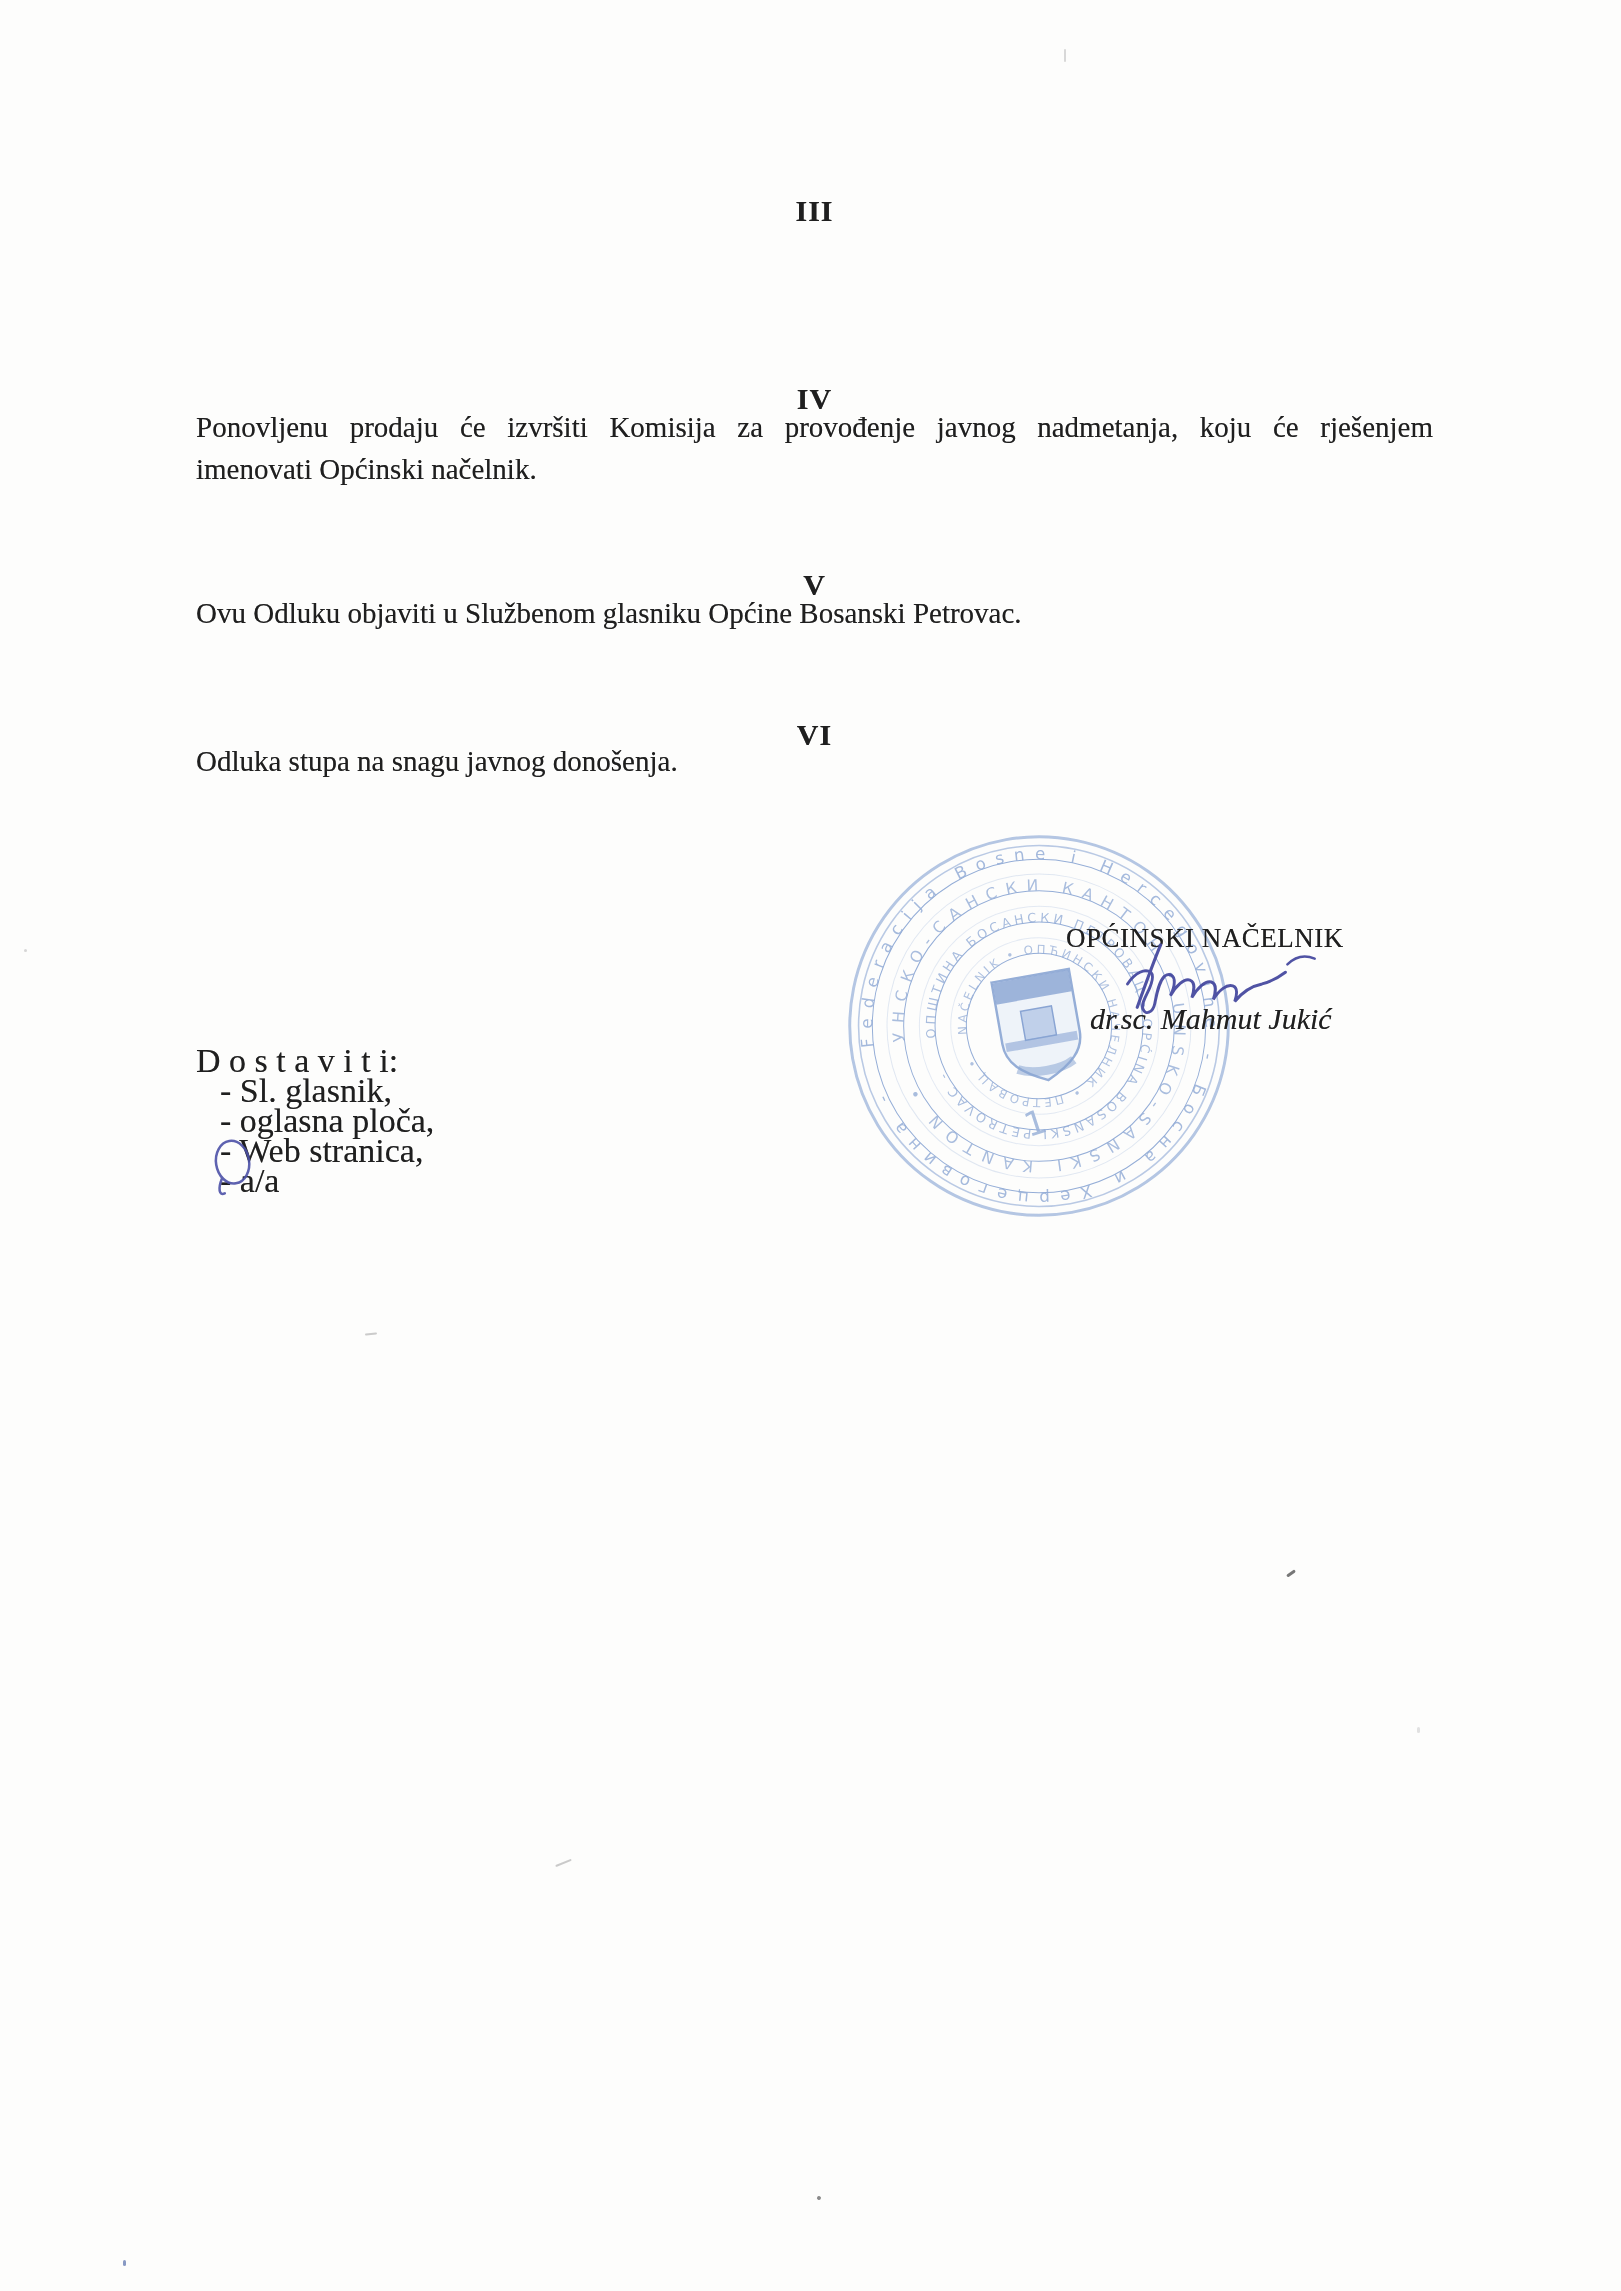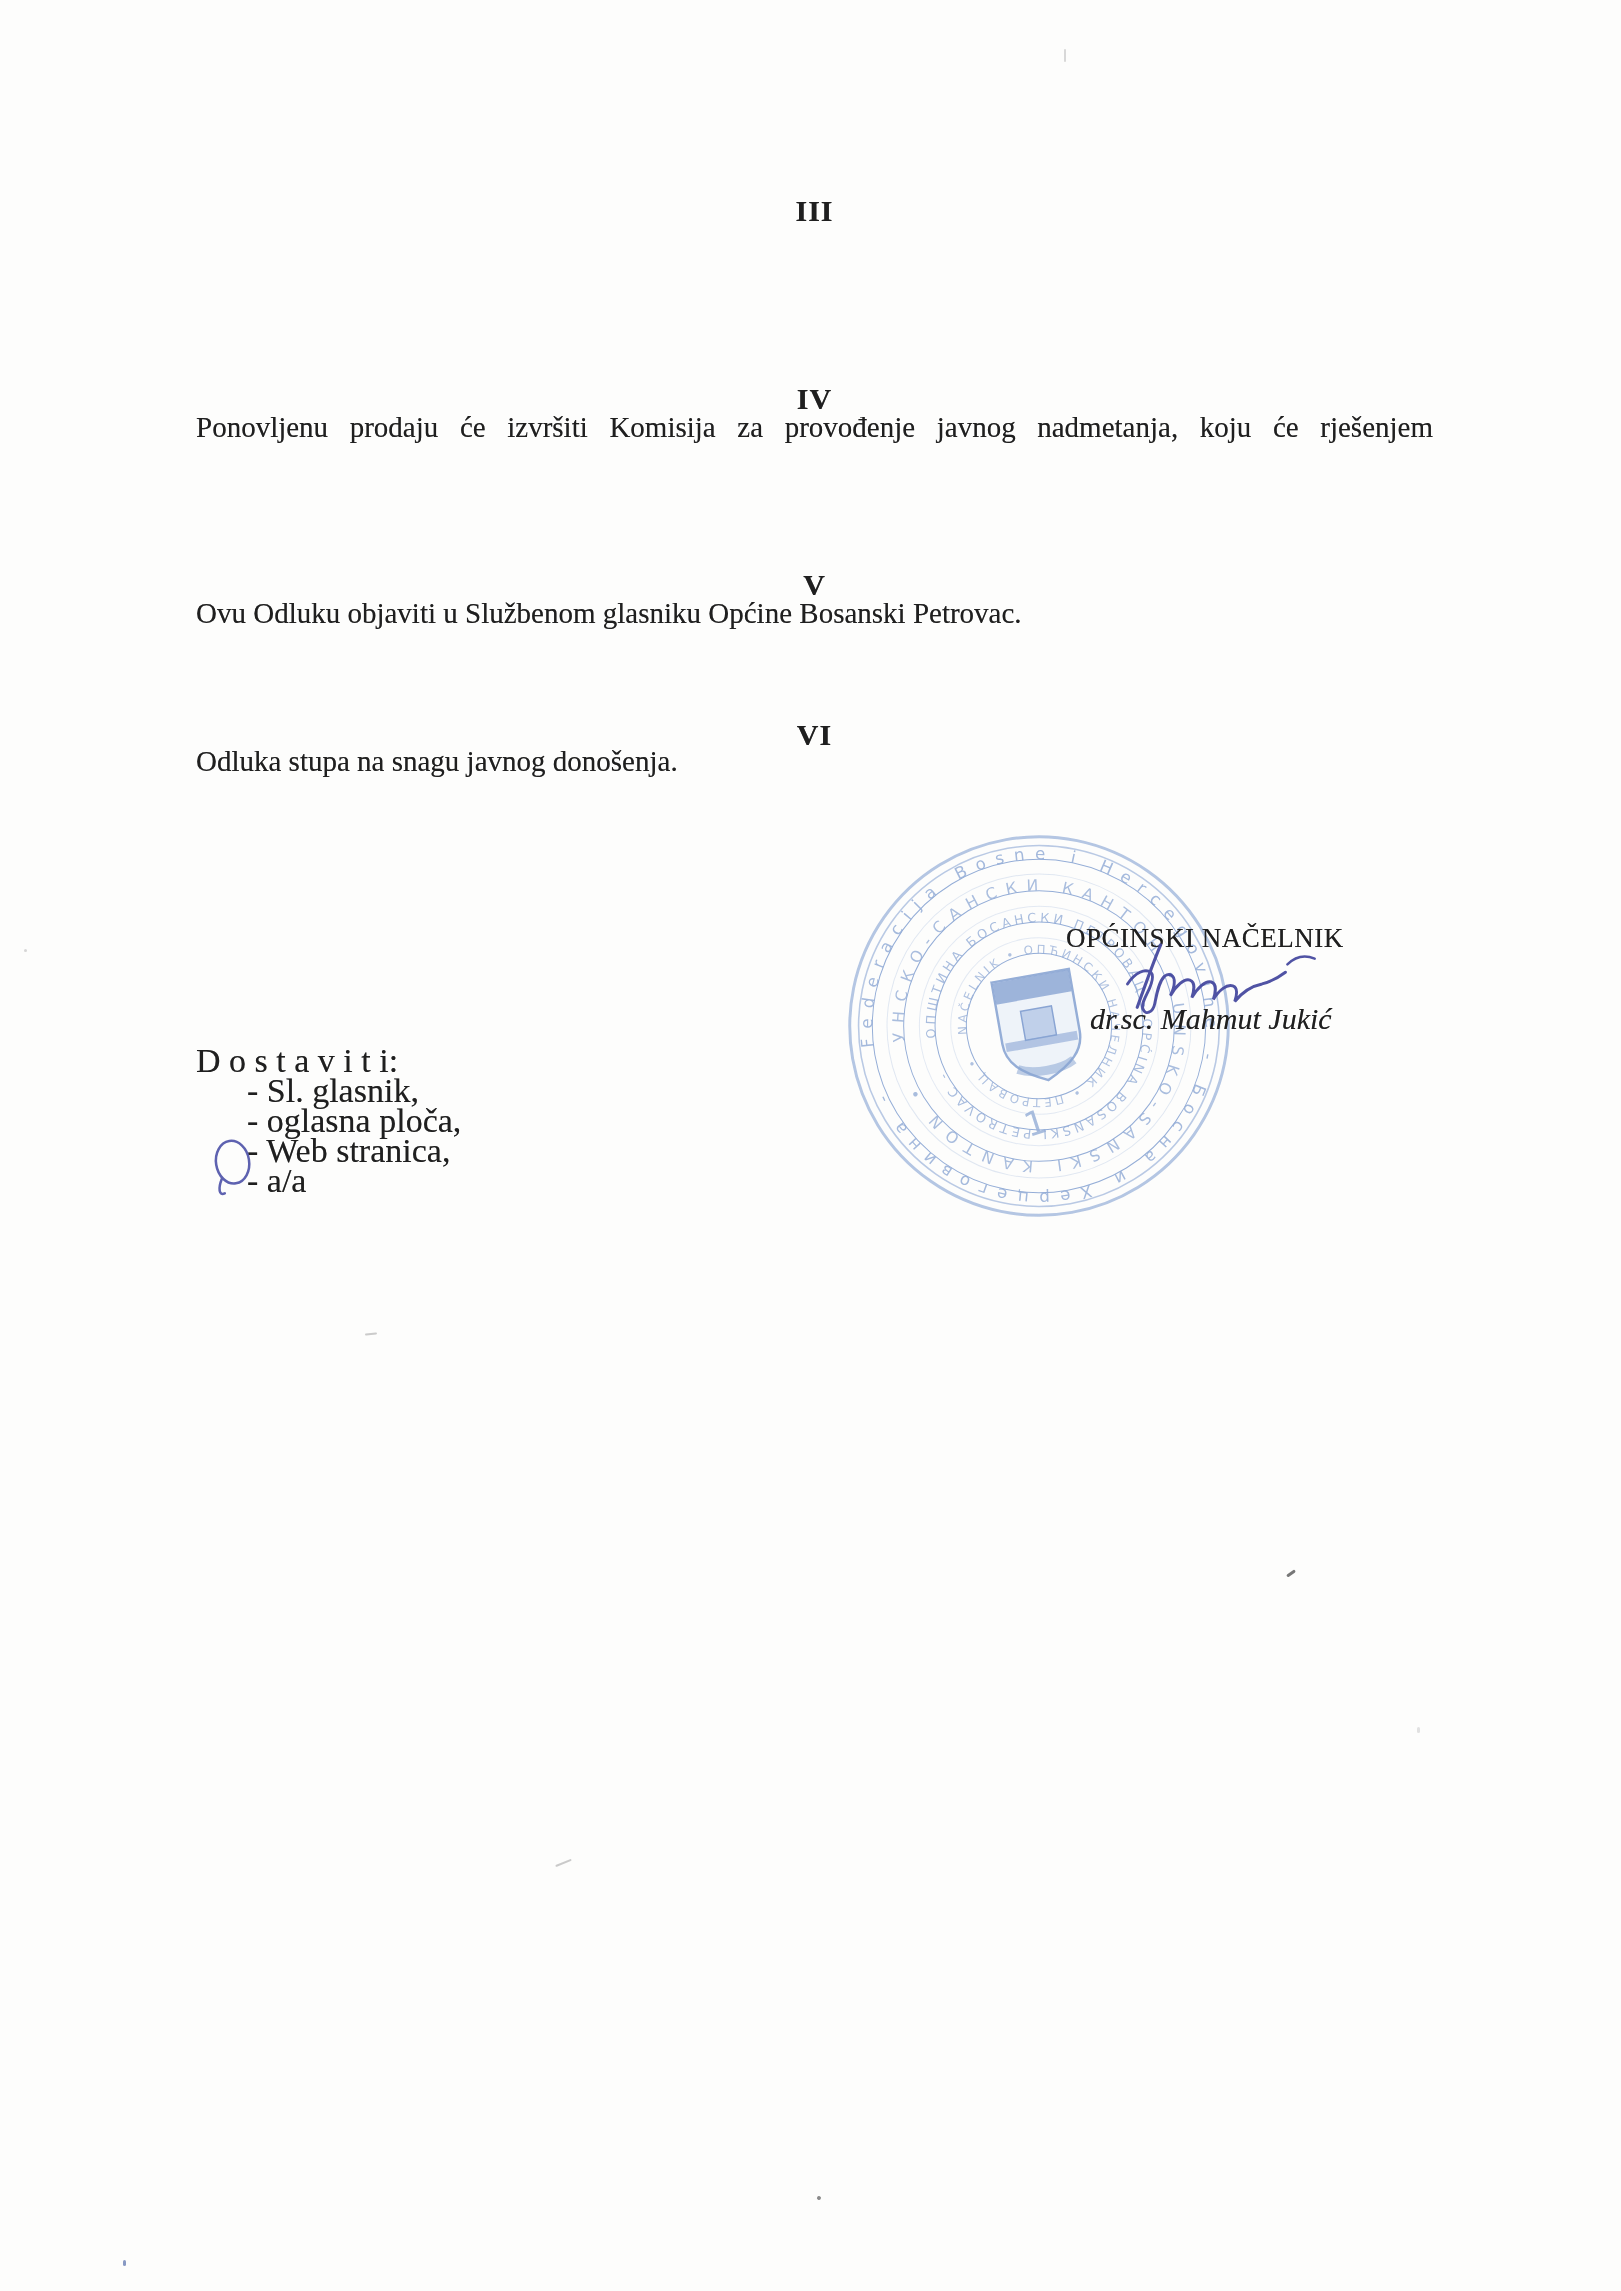--- a/index.html
+++ b/index.html
@@ -34,34 +34,35 @@
   }
   .sig-name{
     font-size:30px;
     text-shadow:0 0 0.6px rgba(25,25,25,.55);
     font-style:italic;
   }
   .dost{
     font-size:34px;line-height:31px;
     text-shadow:0 0 0.5px rgba(25,25,25,.5);
   }
-  .dost-items{margin-left:51px;line-height:30px;}
+  .dost-items{margin-left:24px;line-height:30px;}
   .stamp{opacity:.8;filter:blur(0.3px);}
   .speck{position:absolute;border-radius:2px;}
 </style>
 </head>
 <body>
 
 <div class="abs sec-num" style="top:176px">III</div>
 <div class="abs para" style="top:217px">
 </div>
 
 <div class="abs sec-num" style="top:364px">IV</div>
 <div class="abs para" style="top:406px">
   <div class="line just">Ponovljenu prodaju će izvršiti Komisija za provođenje javnog nadmetanja, koju će rješenjem</div>
+  <div class="line">imenovati Općinski načelnik.</div>
 </div>
 
 <div class="abs sec-num" style="top:550px">V</div>
 <div class="abs para" style="top:592px">
   <div class="line">Ovu Odluku objaviti u Službenom glasniku Općine Bosanski Petrovac.</div>
 </div>
 
 <div class="abs sec-num" style="top:700px">VI</div>
 <div class="abs para" style="top:740px">
   <div class="line">Odluka stupa na snagu javnog donošenja.</div>

